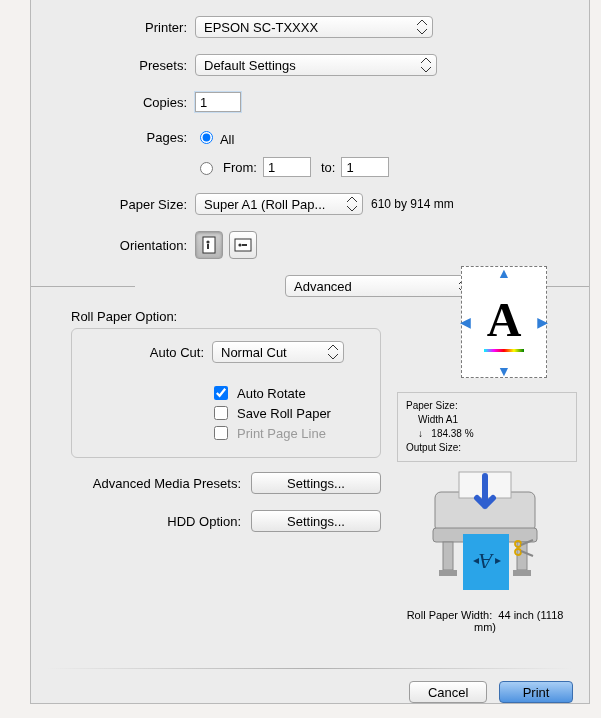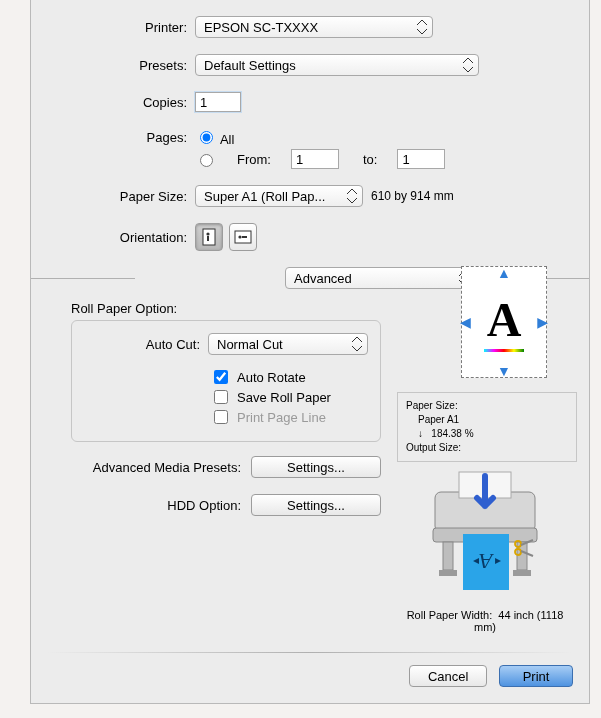--- a/index.html
+++ b/index.html
@@ -195,21 +195,21 @@
     width:160px;
     height:160px;
     text-align:center;
   }
   .roll-width-label {
     font-size: 11px;
     margin-top:4px;
   }
   .footer {
     position:absolute;
-    bottom:16px;
+    bottom:0;
     right:16px;
     left:16px;
   }
   .footer .hr { margin-bottom:12px;}
   .footer-btns { text-align:right; }
   .footer-btns .btn { min-width:74px; margin-left:8px;}
 </style>
 </head>
 <body>
 
@@ -220,41 +220,41 @@
     <div class="select-wrap">
       <select style="width:238px">
         <option>EPSON SC-TXXXX</option>
       </select>
     </div>
   </div>
 
   <div class="row">
     <div class="label">Presets:</div>
     <div class="select-wrap">
-      <select style="width:284px">
+      <select style="width:242px">
         <option>Default Settings</option>
       </select>
     </div>
   </div>
 
   <div class="row" style="margin-top:10px">
     <div class="label">Copies:</div>
     <input type="text" class="copies-input" value="1" style="">
   </div>
 
-  <div class="row" style="margin-bottom:2px">
+  <div class="row" style="margin-bottom:10px">
     <div class="label">Pages:</div>
     <label class="radio-row">
       <input type="radio" name="pages" checked="" style="">
       <span>All</span>
     </label>
   </div>
   <div class="row">
     <div class="label"></div>
-    <label class="radio-row" style="display:flex;align-items:center;gap:20px">
+    <label class="radio-row" style="display:flex;align-items:center;gap:6px">
       <input type="radio" name="pages" style="">
       <span>From:</span>
       <input type="text" style="width: 48px;" value="1">
       <span>to:</span>
       <input type="text" style="width: 48px;" value="1">
     </label>
   </div>
 
   <div class="row">
     <div class="label">Paper Size:</div>
@@ -290,24 +290,24 @@
       <select style="width:190px">
         <option>Advanced</option>
       </select>
     </div>
     <div class="line" style="margin-right:-14px"></div>
   </div>
 
   <div class="section">
     <div>Roll Paper Option:</div>
     <div class="group-box">
-      <div class="row" style="margin-bottom:12px">
+      <div class="row" style="margin-bottom:20px">
         <div class="label-small">Auto Cut:</div>
         <div class="select-wrap">
-          <select style="width:160px">
+          <select style="width:132px">
             <option>Normal Cut</option>
           </select>
         </div>
       </div>
       <div class="check-row">
         <input type="checkbox" checked="" style="">
         <span>Auto Rotate</span>
       </div>
       <div class="check-row">
         <input type="checkbox" style="">
@@ -338,21 +338,21 @@
       <span class="arrow right">▶</span>
       <div style="text-align:center">
         <div class="glyph">A</div>
         <div class="rainbow"></div>
       </div>
     </div>
   </div>
 
   <div class="info-box">
     <div>Paper Size:</div>
-    <div style="padding-left:12px">Paper A1</div>
+    <div style="padding-left:12px">Width A1</div>
     <div style="padding-left:12px"><span>↓</span>&nbsp;&nbsp;&nbsp;<span>184.38  %</span></div>
     <div>Output Size:</div>
   </div>
 
   <div class="printer-illus">
     <svg width="140" height="140" viewBox="0 0 140 140">
       <rect x="20" y="30" width="100" height="40" rx="6" fill="#d7d7d7" stroke="#888"></rect>
       <rect x="18" y="66" width="104" height="14" rx="3" fill="#c3c3c3" stroke="#888"></rect>
       <rect x="28" y="80" width="10" height="28" fill="#bdbdbd" stroke="#888"></rect>
       <rect x="102" y="80" width="10" height="28" fill="#bdbdbd" stroke="#888"></rect>

